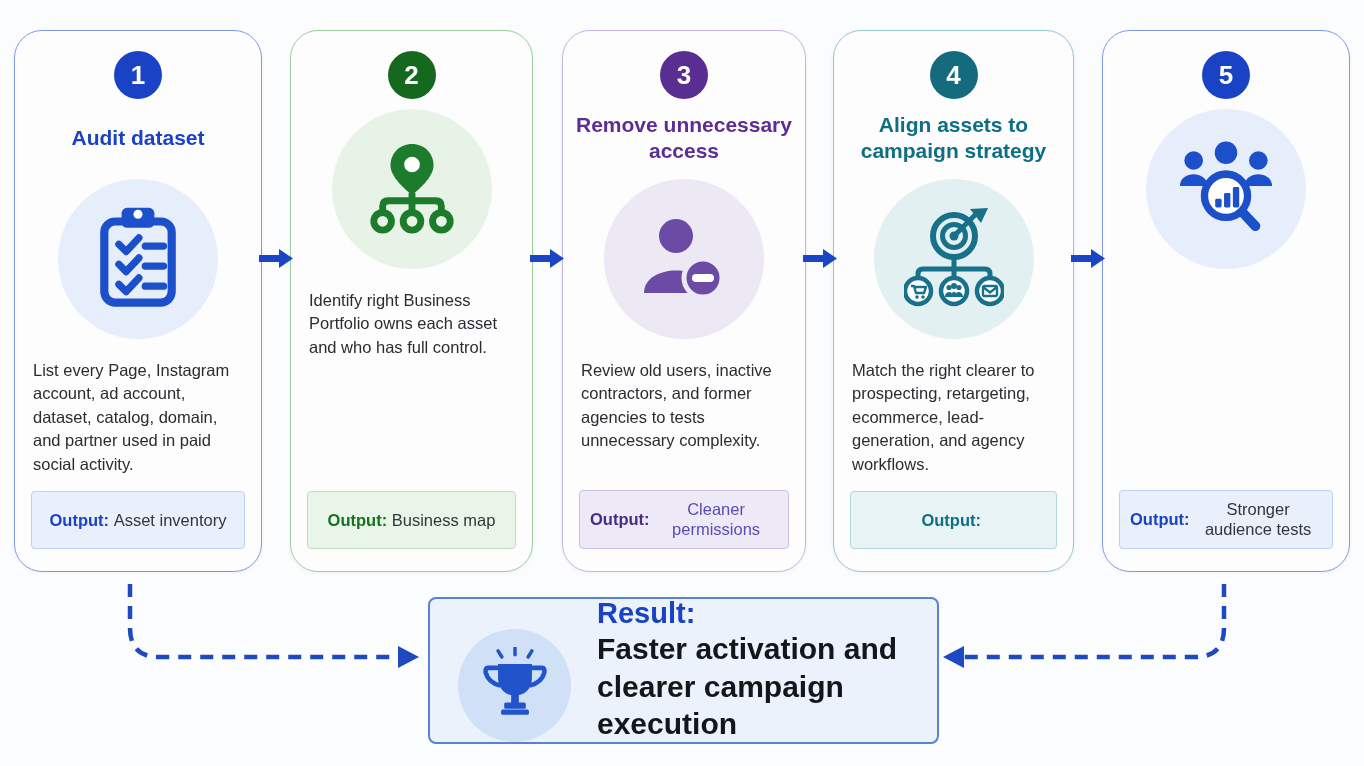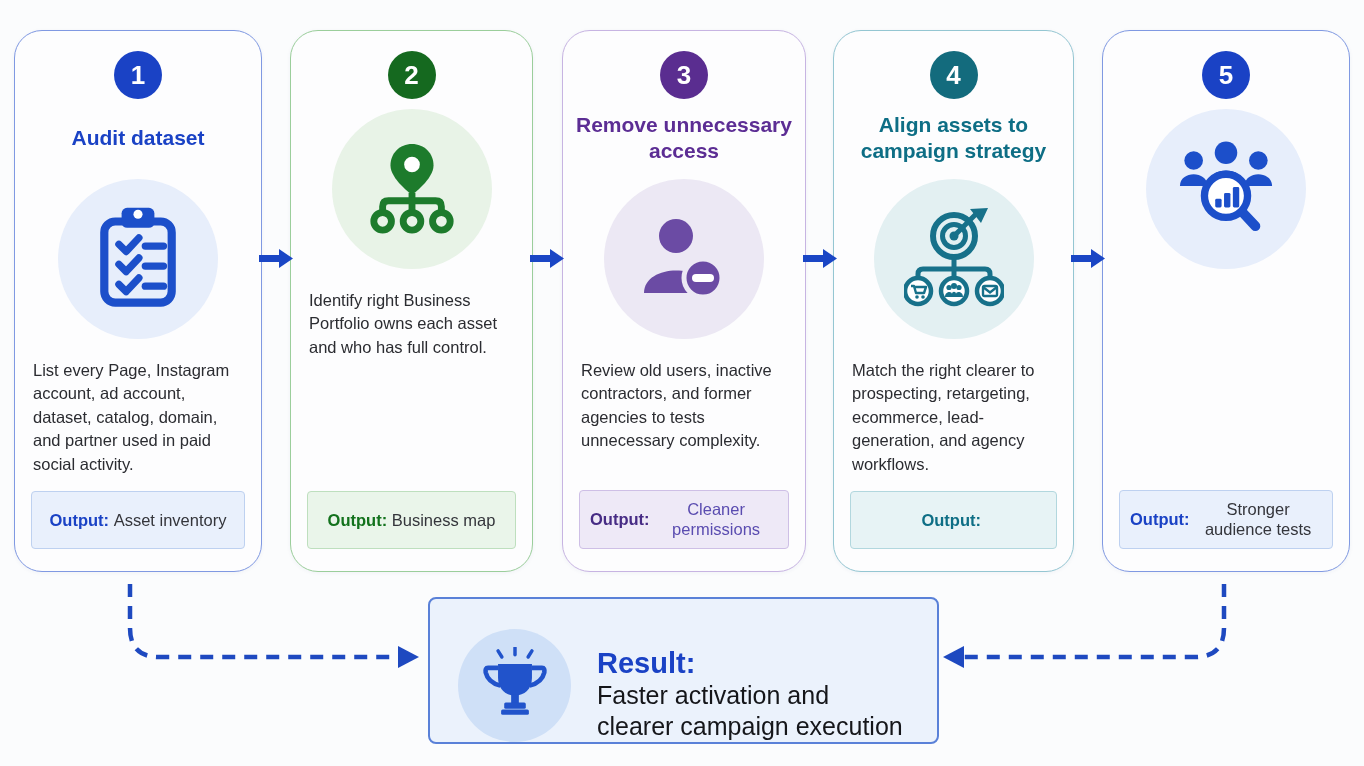--- a/index.html
+++ b/index.html
@@ -77,21 +77,21 @@
     background:#ebf2fc; border:2px solid #5a81d8; border-radius:8px;
     display:flex; align-items:flex-end; padding-left:28px;
   }
   .trophy-circle {
     width:113px; height:113px; border-radius:50%;
     background:#cfe0f7; color:#2153cb;
     display:flex; align-items:center; justify-content:center; flex:0 0 auto;
   }
   .result-text { margin-left:26px; }
   .result-label { color:#1a42c5; font-size:29px; font-weight:bold; line-height:1.15; }
-  .result-line  { color:#15161a; font-size:25px; font-weight:normal; line-height:1.24; }
+  .result-line  { color:#15161a; font-size:30px; font-weight:bold; line-height:1.24; }
 </style>
 </head>
 <body>
 
 <div class="canvas">
 
   <div class="card card1 t-blue">
     <div class="num">1</div>
     <div class="card-title">Audit dataset</div>
     <div class="icon-circle">

